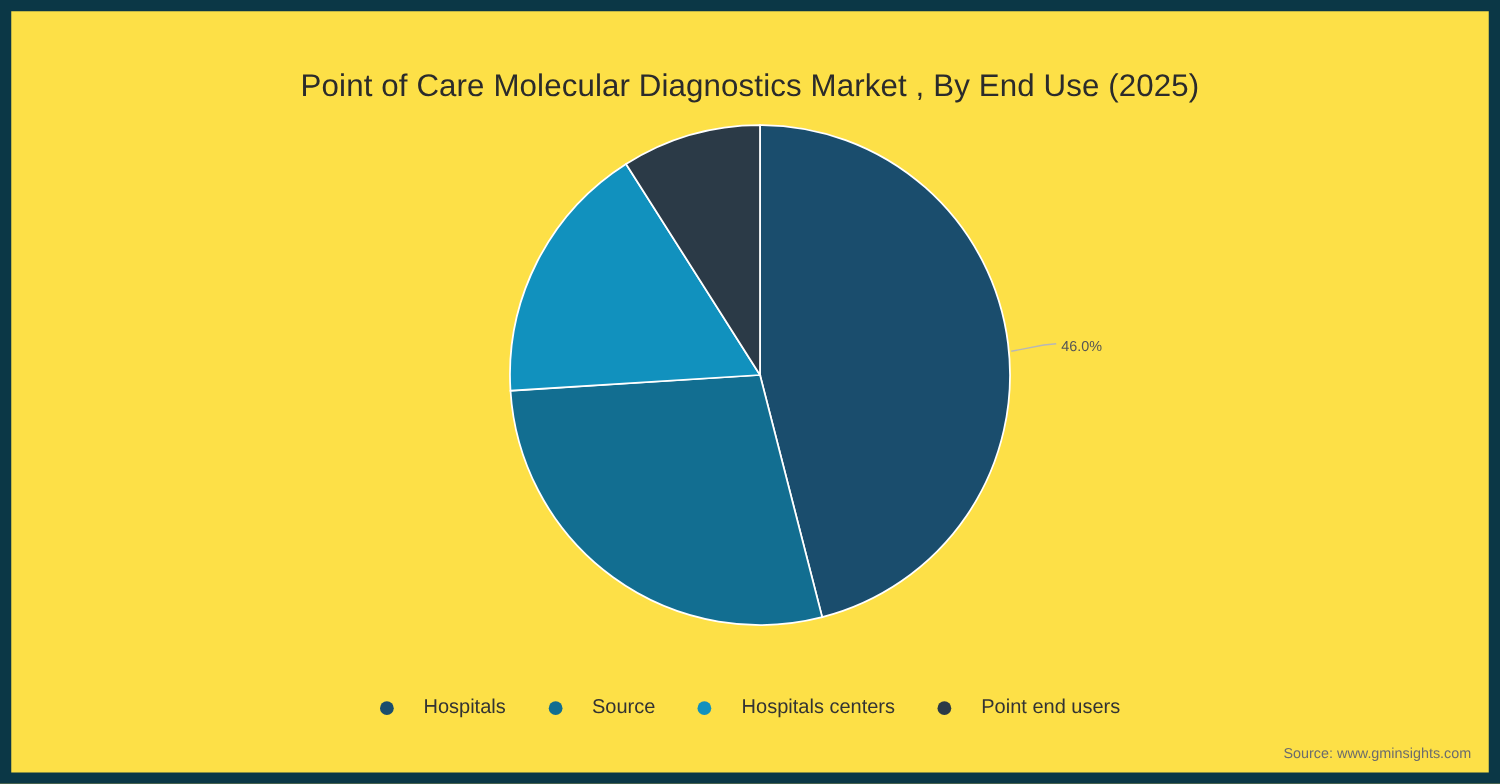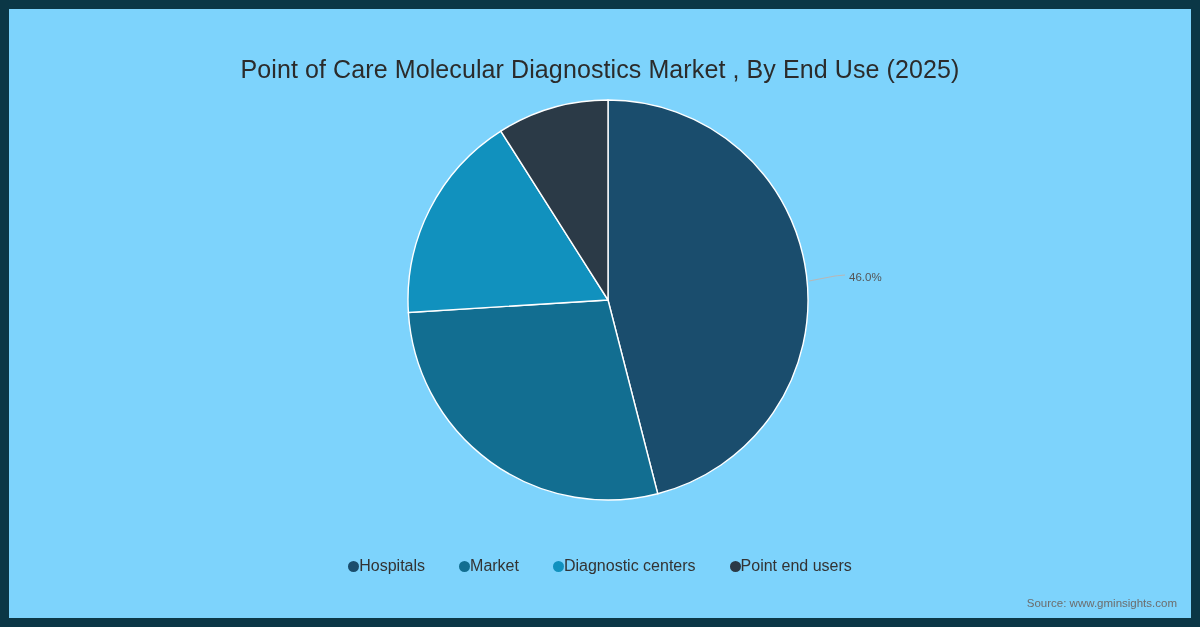--- a/index.html
+++ b/index.html
@@ -13,21 +13,21 @@
     background: #ffffff;
     font-family: "Liberation Sans", sans-serif;
     overflow: hidden;
   }
   #page {
     position: relative;
     width: 1200px;
     height: 627px;
     box-sizing: border-box;
     border: 9px solid #0b3746;
-    background: #7dd3fc;
+    background: #fde047;
   }
   #chart-title {
     position: absolute;
     left: 0;
     top: 46px;
     width: 1182px;
     text-align: center;
     font-size: 25px;
     font-weight: 400;
     color: #2b2b2b;
@@ -55,21 +55,21 @@
     display: flex;
     flex-direction: row;
     justify-content: center;
     align-items: center;
     gap: 34px;
   }
   .legend-item {
     display: flex;
     flex-direction: row;
     align-items: center;
-    gap: 0;
+    gap: 24px;
     cursor: pointer;
   }
   .legend-dot {
     width: 11px;
     height: 11px;
     border-radius: 50%;
     flex: 0 0 auto;
   }
   .legend-label {
     font-size: 16px;
@@ -113,25 +113,25 @@
     </svg>
   </div>
 
   <div id="legend">
       <div class="legend-item">
         <span class="legend-dot" style="background: rgb(26, 77, 109);"></span>
         <span class="legend-label">Hospitals</span>
       </div>
       <div class="legend-item">
         <span class="legend-dot" style="background: rgb(18, 110, 145);"></span>
-        <span class="legend-label">Market</span>
+        <span class="legend-label">Source</span>
       </div>
       <div class="legend-item">
         <span class="legend-dot" style="background: rgb(17, 145, 190);"></span>
-        <span class="legend-label">Diagnostic centers</span>
+        <span class="legend-label">Hospitals centers</span>
       </div>
       <div class="legend-item">
         <span class="legend-dot" style="background: rgb(43, 58, 71);"></span>
         <span class="legend-label">Point end users</span>
       </div>
     </div>
 
   <div id="source-note">Source: www.gminsights.com</div>
 
 </div>

